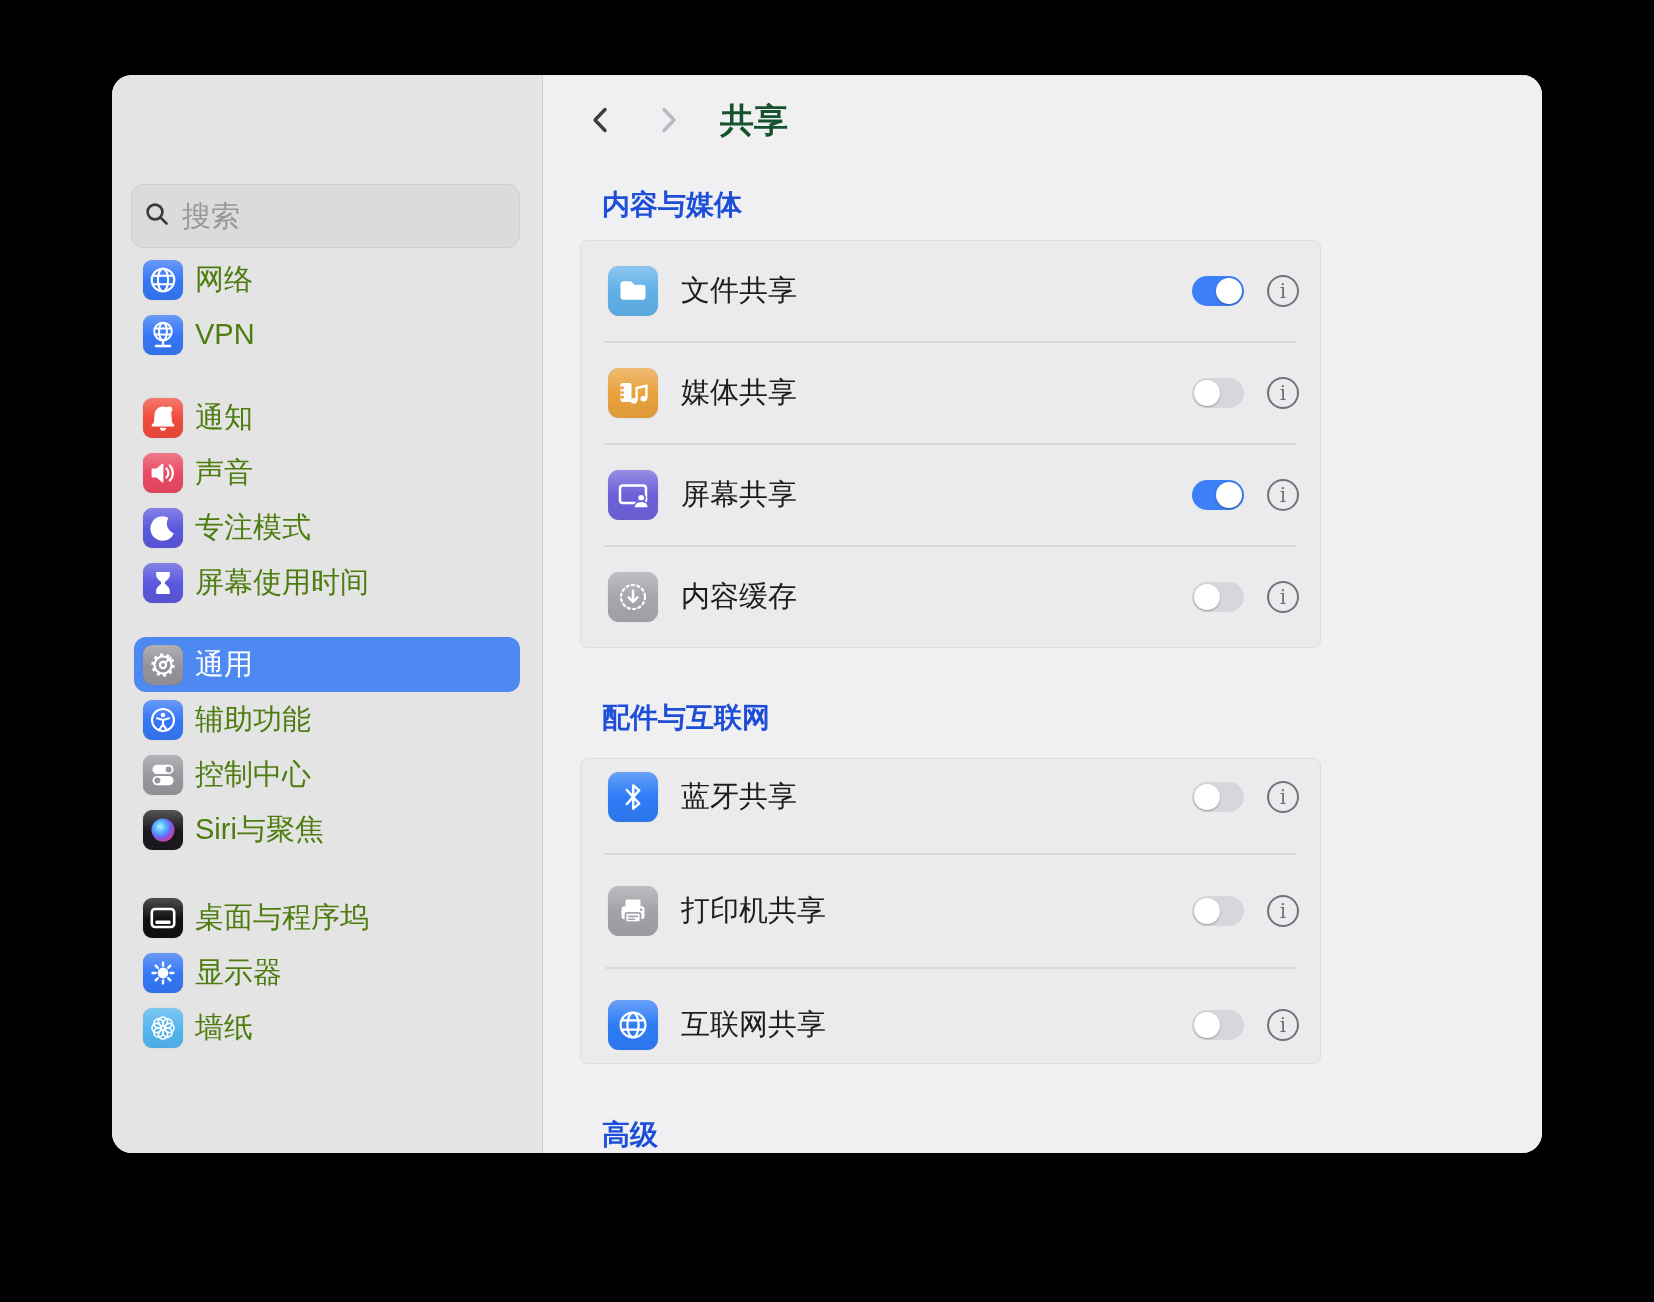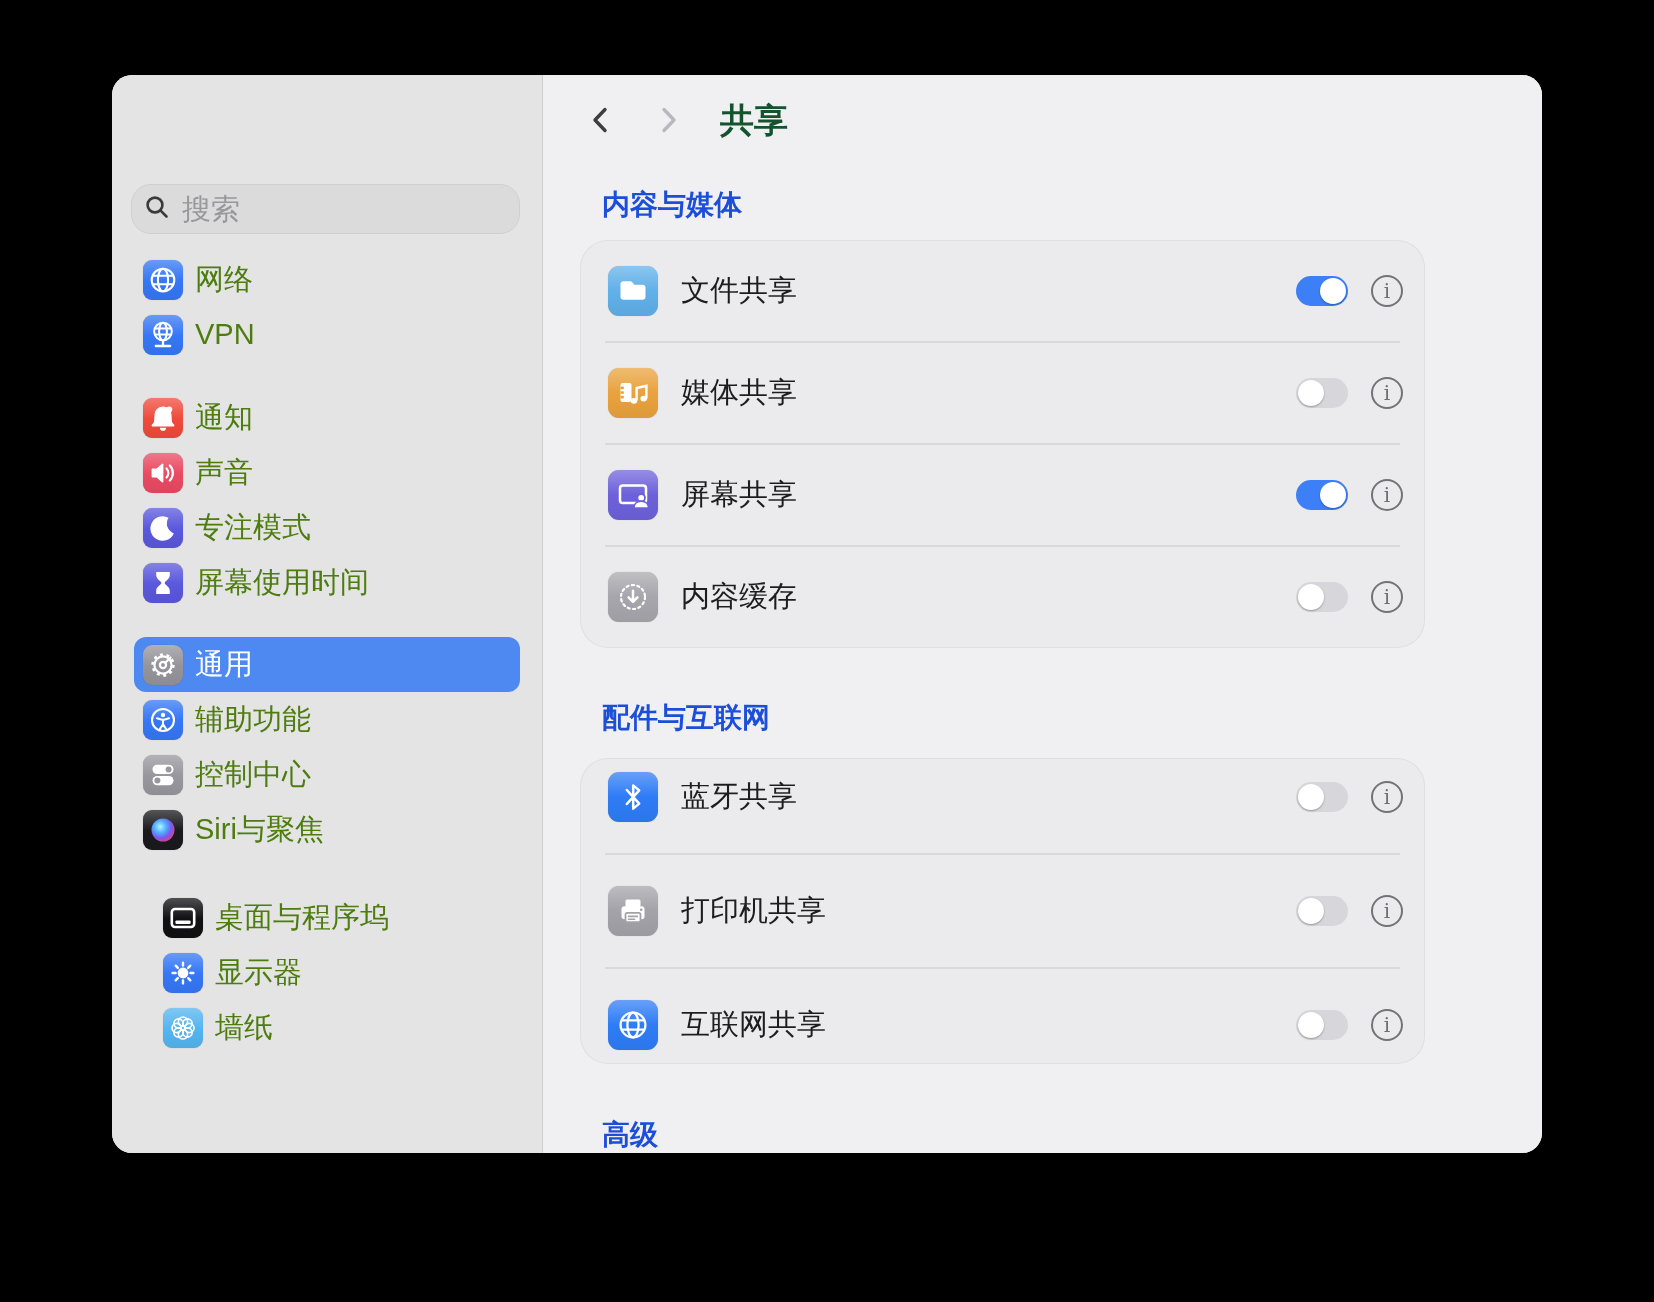--- a/index.html
+++ b/index.html
@@ -9,31 +9,31 @@
   .window { position:absolute; left:112px; top:75px; width:1430px; height:1078px;
             border-radius:20px; overflow:hidden; display:flex; background:#f0f0f3; }
 
   
   .sidebar { position:relative; width:431px; flex:0 0 431px; background:#e5e4e5;
              border-right:1px solid rgba(0,0,0,.09); }
   .traffic { position:absolute; top:115px; left:39px; display:flex; gap:17px; }
   .dot { width:24px; height:24px; border-radius:50%; border:1px solid rgba(0,0,0,.12); }
   .dot.red{ background:#ee6253; } .dot.yellow{ background:#f4bd4f; } .dot.green{ background:#5fc454; }
 
-  .search { position:absolute; left:19px; top:109px; width:389px; height:50px;
-            background:#dcdbdc; border:1px solid #d0cfd0; border-radius:20px;
+  .search { position:absolute; left:19px; top:109px; width:389px; height:64px;
+            background:#dcdbdc; border:1px solid #d0cfd0; border-radius:12px;
             display:flex; align-items:center; padding:7px 12px; }
   .search svg { flex:0 0 auto; }
   .search input { border:none; outline:none; background:transparent; margin-left:12px;
                   font-size:29px; color:#3a3a3c; width:300px;
                   font-family:"Liberation Sans","DejaVu Sans",sans-serif; }
   .search input::placeholder { color:#98979c; }
 
   .nav { position:absolute; top:177px; left:0; right:0; }
-  .group.g2 { margin-top:28px;font-family:Liberation Serif, serif; } .group.g3 { margin-top:27px; } .group.g4 { margin-top:33px;padding-left:20px; }
+  .group.g2 { margin-top:28px;font-family:Liberation Serif, serif; } .group.g3 { margin-top:27px; } .group.g4 { margin-top:33px; }
   .item { height:55px; margin:0 22px; border-radius:12px; display:flex; align-items:center;
           padding-left:9px; cursor:default; }
   .item[data-selected="true"] { background:#4e89f2; }
   .item[data-selected="true"] .slabel { color:#fff; }
   .sicon { width:40px; height:40px; border-radius:9px; flex:0 0 40px;
            display:flex; align-items:center; justify-content:center;
            background-image:linear-gradient(180deg, rgba(255,255,255,.26), rgba(255,255,255,0) 52%, rgba(0,0,0,.06));
            box-shadow:0 0 1px rgba(0,0,0,.25); }
   .slabel { margin-left:12px; font-size:29px; color:#4d7c0f; white-space:nowrap; }
 
@@ -41,22 +41,22 @@
   .content { position:relative; flex:1 1 auto; background:#f0f0f3; }
   .navbtn { position:absolute; top:30px; width:30px; height:30px; background:none; border:none;
             display:flex; align-items:center; justify-content:center; cursor:default; }
   .navbtn.back { left:42px; } .navbtn.fwd { left:111px; }
   .page-title { position:absolute; left:177px; top:26px; font-size:34px; line-height:38px;
                 font-weight:bold; color:#14532d; }
   .section-label { position:absolute; left:59px; font-size:28px; line-height:28px;
                    font-weight:bold; color:#1d4ed8; }
   .sec1 { top:116px; } .sec2 { top:629px; } .sec3 { top:1046px; }
 
-  .card { position:absolute; left:37px; width:845px; background:#ebebee;
-          border:1px solid rgba(0,0,0,.05); border-radius:28px;
+  .card { position:absolute; left:37px; width:741px; background:#ebebee;
+          border:1px solid rgba(0,0,0,.05); border-radius:8px;
           display:flex; flex-direction:column; overflow:hidden; }
   .card1 { top:165px; height:408px; } .card2 { top:683px; height:306px;gap:18px; }
   .srow { flex:1 1 0; display:flex; align-items:center; min-height:0; }
   .sep { flex:0 0 1.5px; height:1.5px; background:#d9d8dc; margin:0 24px; }
   .app-icon { width:50px; height:50px; border-radius:11px; margin-left:27px; flex:0 0 50px;
               display:flex; align-items:center; justify-content:center;
               background-image:linear-gradient(180deg, rgba(255,255,255,.28), rgba(255,255,255,0) 50%, rgba(0,0,0,.05));
               box-shadow:0 0 1px rgba(0,0,0,.2); }
   .srow-label { margin-left:23px; font-size:29px; color:#1d1d1f; white-space:nowrap; }
   .spacer { flex:1 1 auto; }

